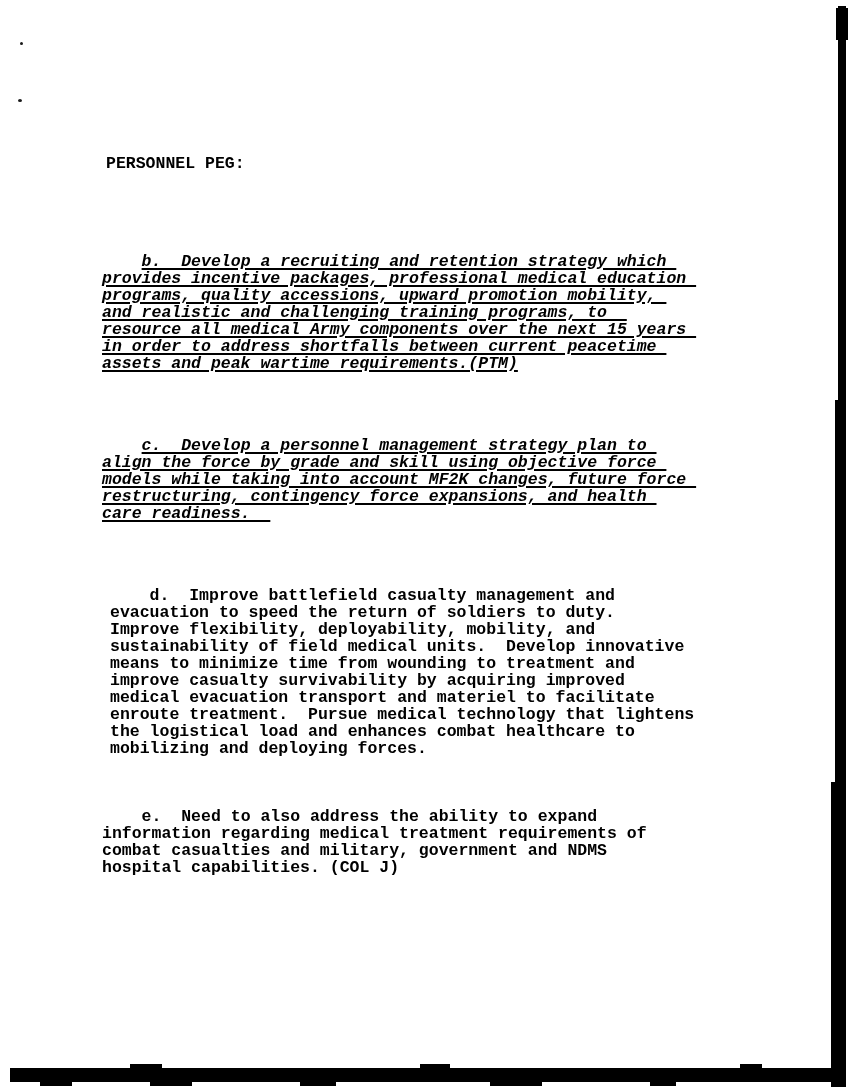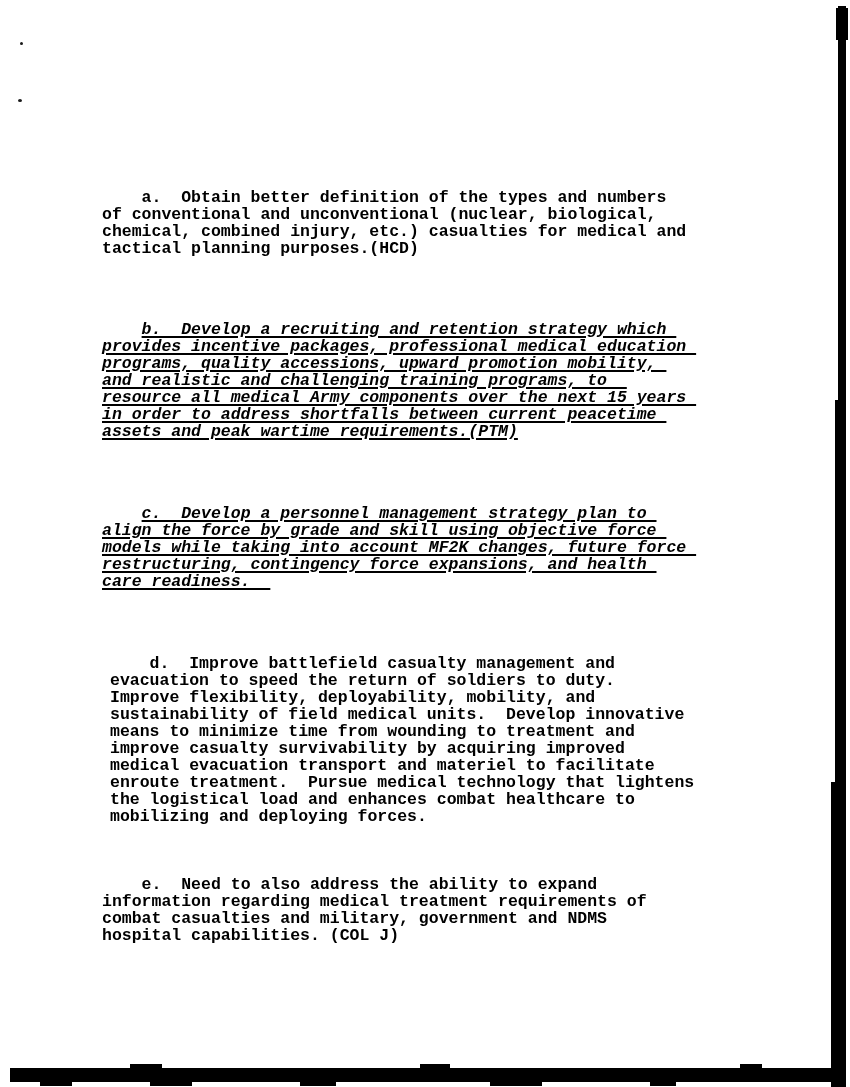--- a/index.html
+++ b/index.html
@@ -67,25 +67,22 @@
   .nub-t1 { left: 130px; top: 1064px; width: 32px; height: 4px; }
   .nub-t2 { left: 420px; top: 1064px; width: 30px; height: 4px; }
   .nub-t3 { left: 740px; top: 1064px; width: 22px; height: 4px; }
 </style>
 </head>
 <body>
 
 <div class="page">
 
   <div class="content">
+    <div class="heading">PERSONNEL PEG:</div>
 
-    <div class="para para-0"><span>    </span><span class="ptext">a.  Obtain better definition of the types and numbers
-of conventional and unconventional (nuclear, biological,
-chemical, combined injury, etc.) casualties for medical and
-tactical planning purposes.(HCD)</span></div>
 
     <div class="para para-1 underlined"><span>    </span><span class="ptext">b.  Develop a recruiting and retention strategy which 
 provides incentive packages, professional medical education 
 programs, quality accessions, upward promotion mobility, 
 and realistic and challenging training programs, to  
 resource all medical Army components over the next 15 years 
 in order to address shortfalls between current peacetime 
 assets and peak wartime requirements.(PTM)</span></div>
 
     <div class="para para-2 underlined"><span>    </span><span class="ptext">c.  Develop a personnel management strategy plan to 

